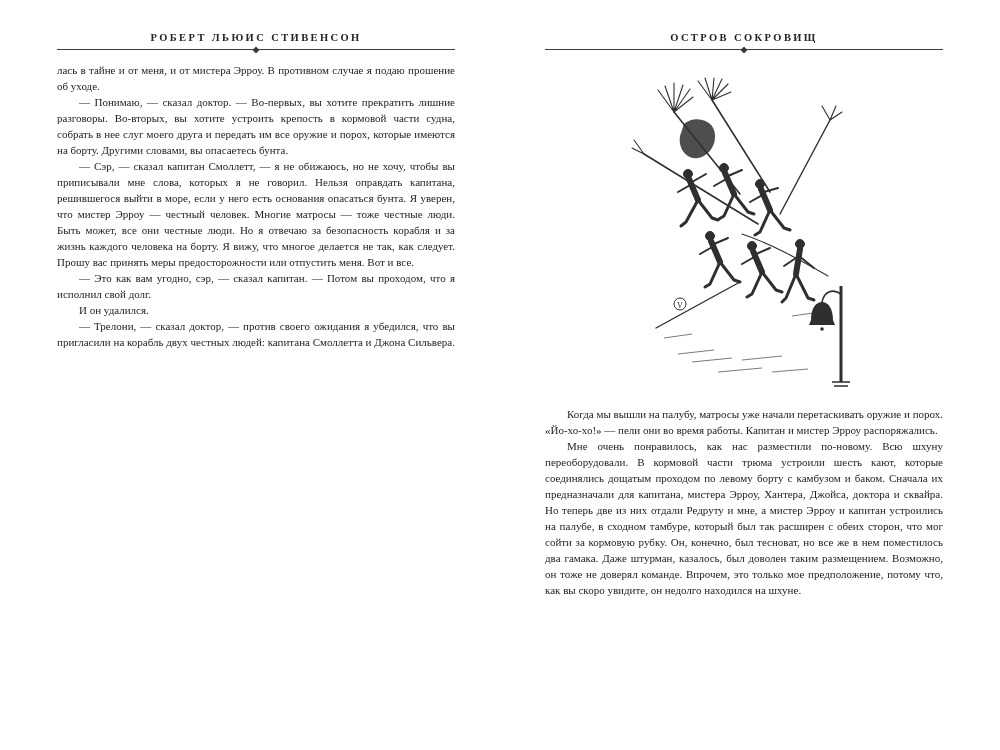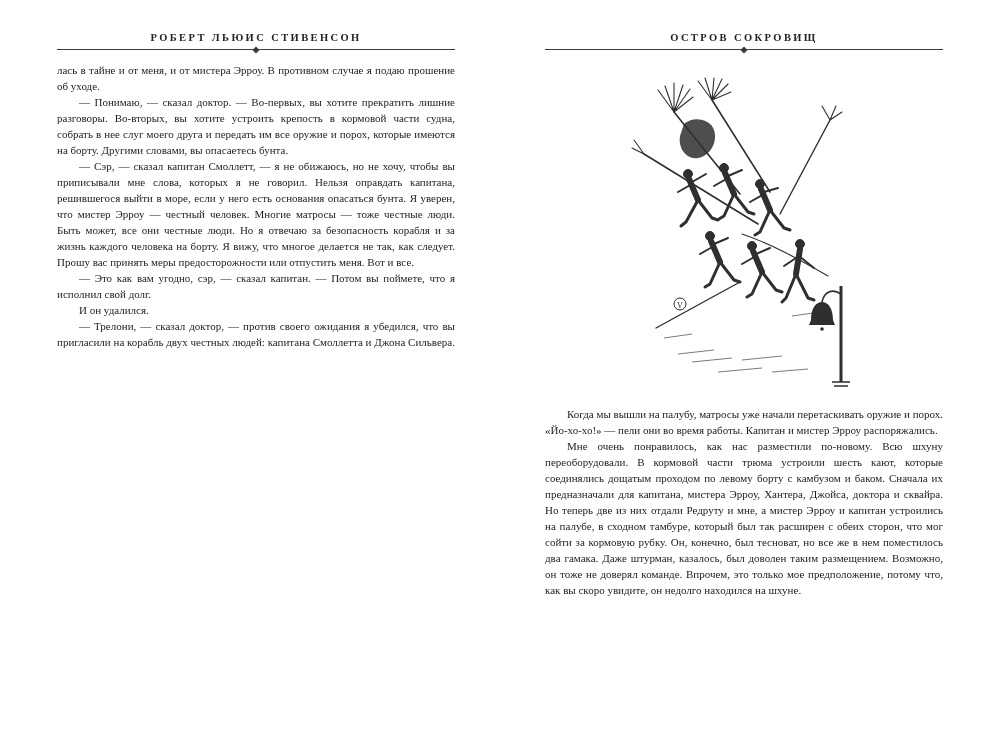--- a/index.html
+++ b/index.html
@@ -63,21 +63,21 @@
 
   <div class="page left">
     <div class="running-head">РОБЕРТ ЛЬЮИС СТИВЕНСОН</div>
     <div class="rule">
       <span class="diamond"></span>
     </div>
     <div class="body-text">
         <p class="para">лась в тайне и от меня, и от мистера Эрроу. В противном случае я подаю прошение об уходе.</p>
         <p class="para indent">— Понимаю, — сказал доктор. — Во-первых, вы хотите прекратить лишние разговоры. Во-вторых, вы хотите устроить крепость в кормовой части судна, собрать в нее слуг моего друга и передать им все оружие и порох, которые имеются на борту. Другими словами, вы опасаетесь бунта.</p>
         <p class="para indent">— Сэр, — сказал капитан Смоллетт, — я не обижаюсь, но не хочу, чтобы вы приписывали мне слова, которых я не говорил. Нельзя оправдать капитана, решившегося выйти в море, если у него есть основания опасаться бунта. Я уверен, что мистер Эрроу — честный человек. Многие матросы — тоже честные люди. Быть может, все они честные люди. Но я отвечаю за безопасность корабля и за жизнь каждого человека на борту. Я вижу, что многое делается не так, как следует. Прошу вас принять меры предосторожности или отпустить меня. Вот и все.</p>
-        <p class="para indent">— Это как вам угодно, сэр, — сказал капитан. — Потом вы поймете, что я исполнил свой долг.</p>
+        <p class="para indent">— Это как вам угодно, сэр, — сказал капитан. — Потом вы проходом, что я исполнил свой долг.</p>
         <p class="para indent">И он удалился.</p>
         <p class="para indent">— Трелони, — сказал доктор, — против своего ожидания я убедился, что вы пригласили на корабль двух честных людей: капитана Смоллетта и Джона Сильвера.</p>
       </div>
     <div class="folio">[ 56 ]</div>
   </div>
 
   <div class="page right">
     <div class="running-head">ОСТРОВ СОКРОВИЩ</div>
     <div class="rule">
       <span class="diamond"></span>

